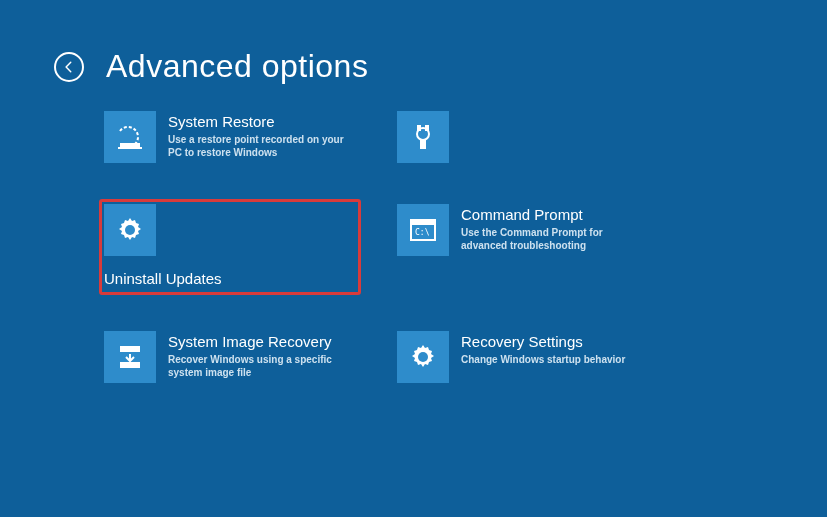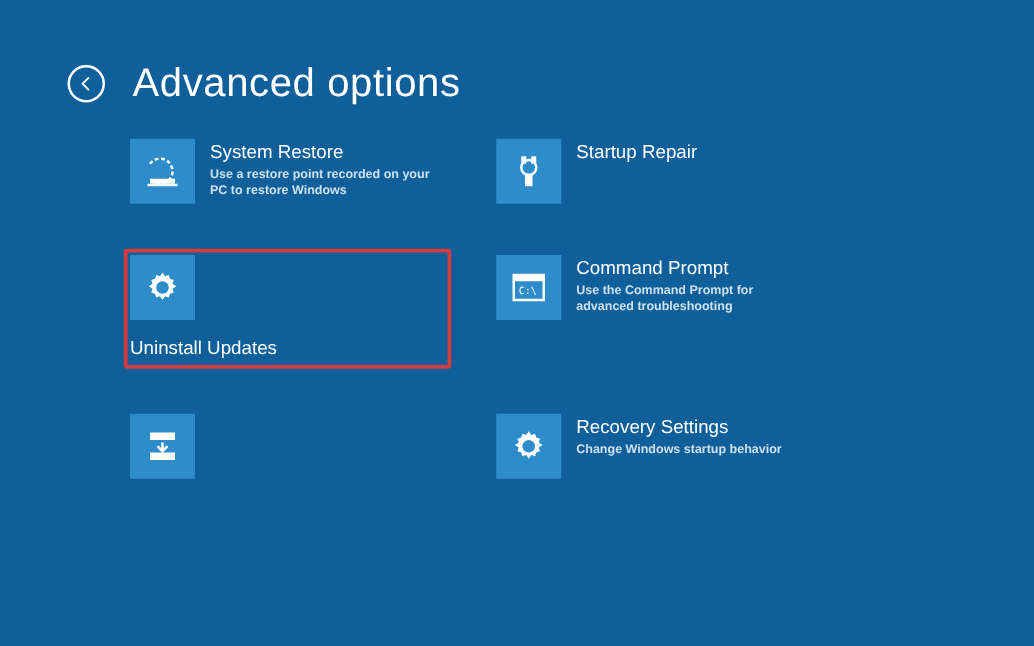--- a/index.html
+++ b/index.html
@@ -112,21 +112,20 @@
   <div class="tile">
     <div class="tile-icon">
       <svg viewBox="0 0 32 32">
         <polygon points="10,4 14,4 14,10 10,10" fill="#fff"></polygon>
         <polygon points="18,4 22,4 22,10 18,10" fill="#fff"></polygon>
         <circle cx="16" cy="13" r="6" fill="none" stroke="#fff" stroke-width="2"></circle>
         <rect x="13" y="18" width="6" height="10" fill="#fff"></rect>
       </svg>
     </div>
     <div class="tile-text">
-      <div class="tile-title">Startup Repair</div>
     </div>
   </div>
 
   <div class="tile highlighted">
     <div class="tile-icon">
       <svg viewBox="0 0 32 32">
         <path d="M16 4l2 3 3-1 1 3 3 1-1 3 3 2-3 2 1 3-3 1-1 3-3-1-2 3-2-3-3 1-1-3-3-1 1-3-3-2 3-2-1-3 3-1 1-3 3 1z" fill="#fff"></path>
         <circle cx="16" cy="16" r="5" fill="#2e8ccb"></circle>
       </svg>
     </div>
@@ -150,20 +149,24 @@
   </div>
 
   <div class="tile">
     <div class="tile-icon">
       <svg viewBox="0 0 32 32">
         <rect x="6" y="5" width="20" height="6" fill="#fff"></rect>
         <path d="M16 13 L16 19 M12 16 L16 20 L20 16" stroke="#fff" stroke-width="2" fill="none"></path>
         <rect x="6" y="21" width="20" height="6" fill="#fff"></rect>
       </svg>
     </div>
+    <div class="tile-text">
+      <div class="tile-title">System Image Recovery</div>
+      <div class="tile-desc">Recover Windows using a specific system image file</div>
+    </div>
   </div>
 
   <div class="tile">
     <div class="tile-icon">
       <svg viewBox="0 0 32 32">
         <path d="M16 4l2 3 3-1 1 3 3 1-1 3 3 2-3 2 1 3-3 1-1 3-3-1-2 3-2-3-3 1-1-3-3-1 1-3-3-2 3-2-1-3 3-1 1-3 3 1z" fill="#fff"></path>
         <circle cx="16" cy="16" r="5" fill="#2e8ccb"></circle>
       </svg>
     </div>
     <div class="tile-text">

